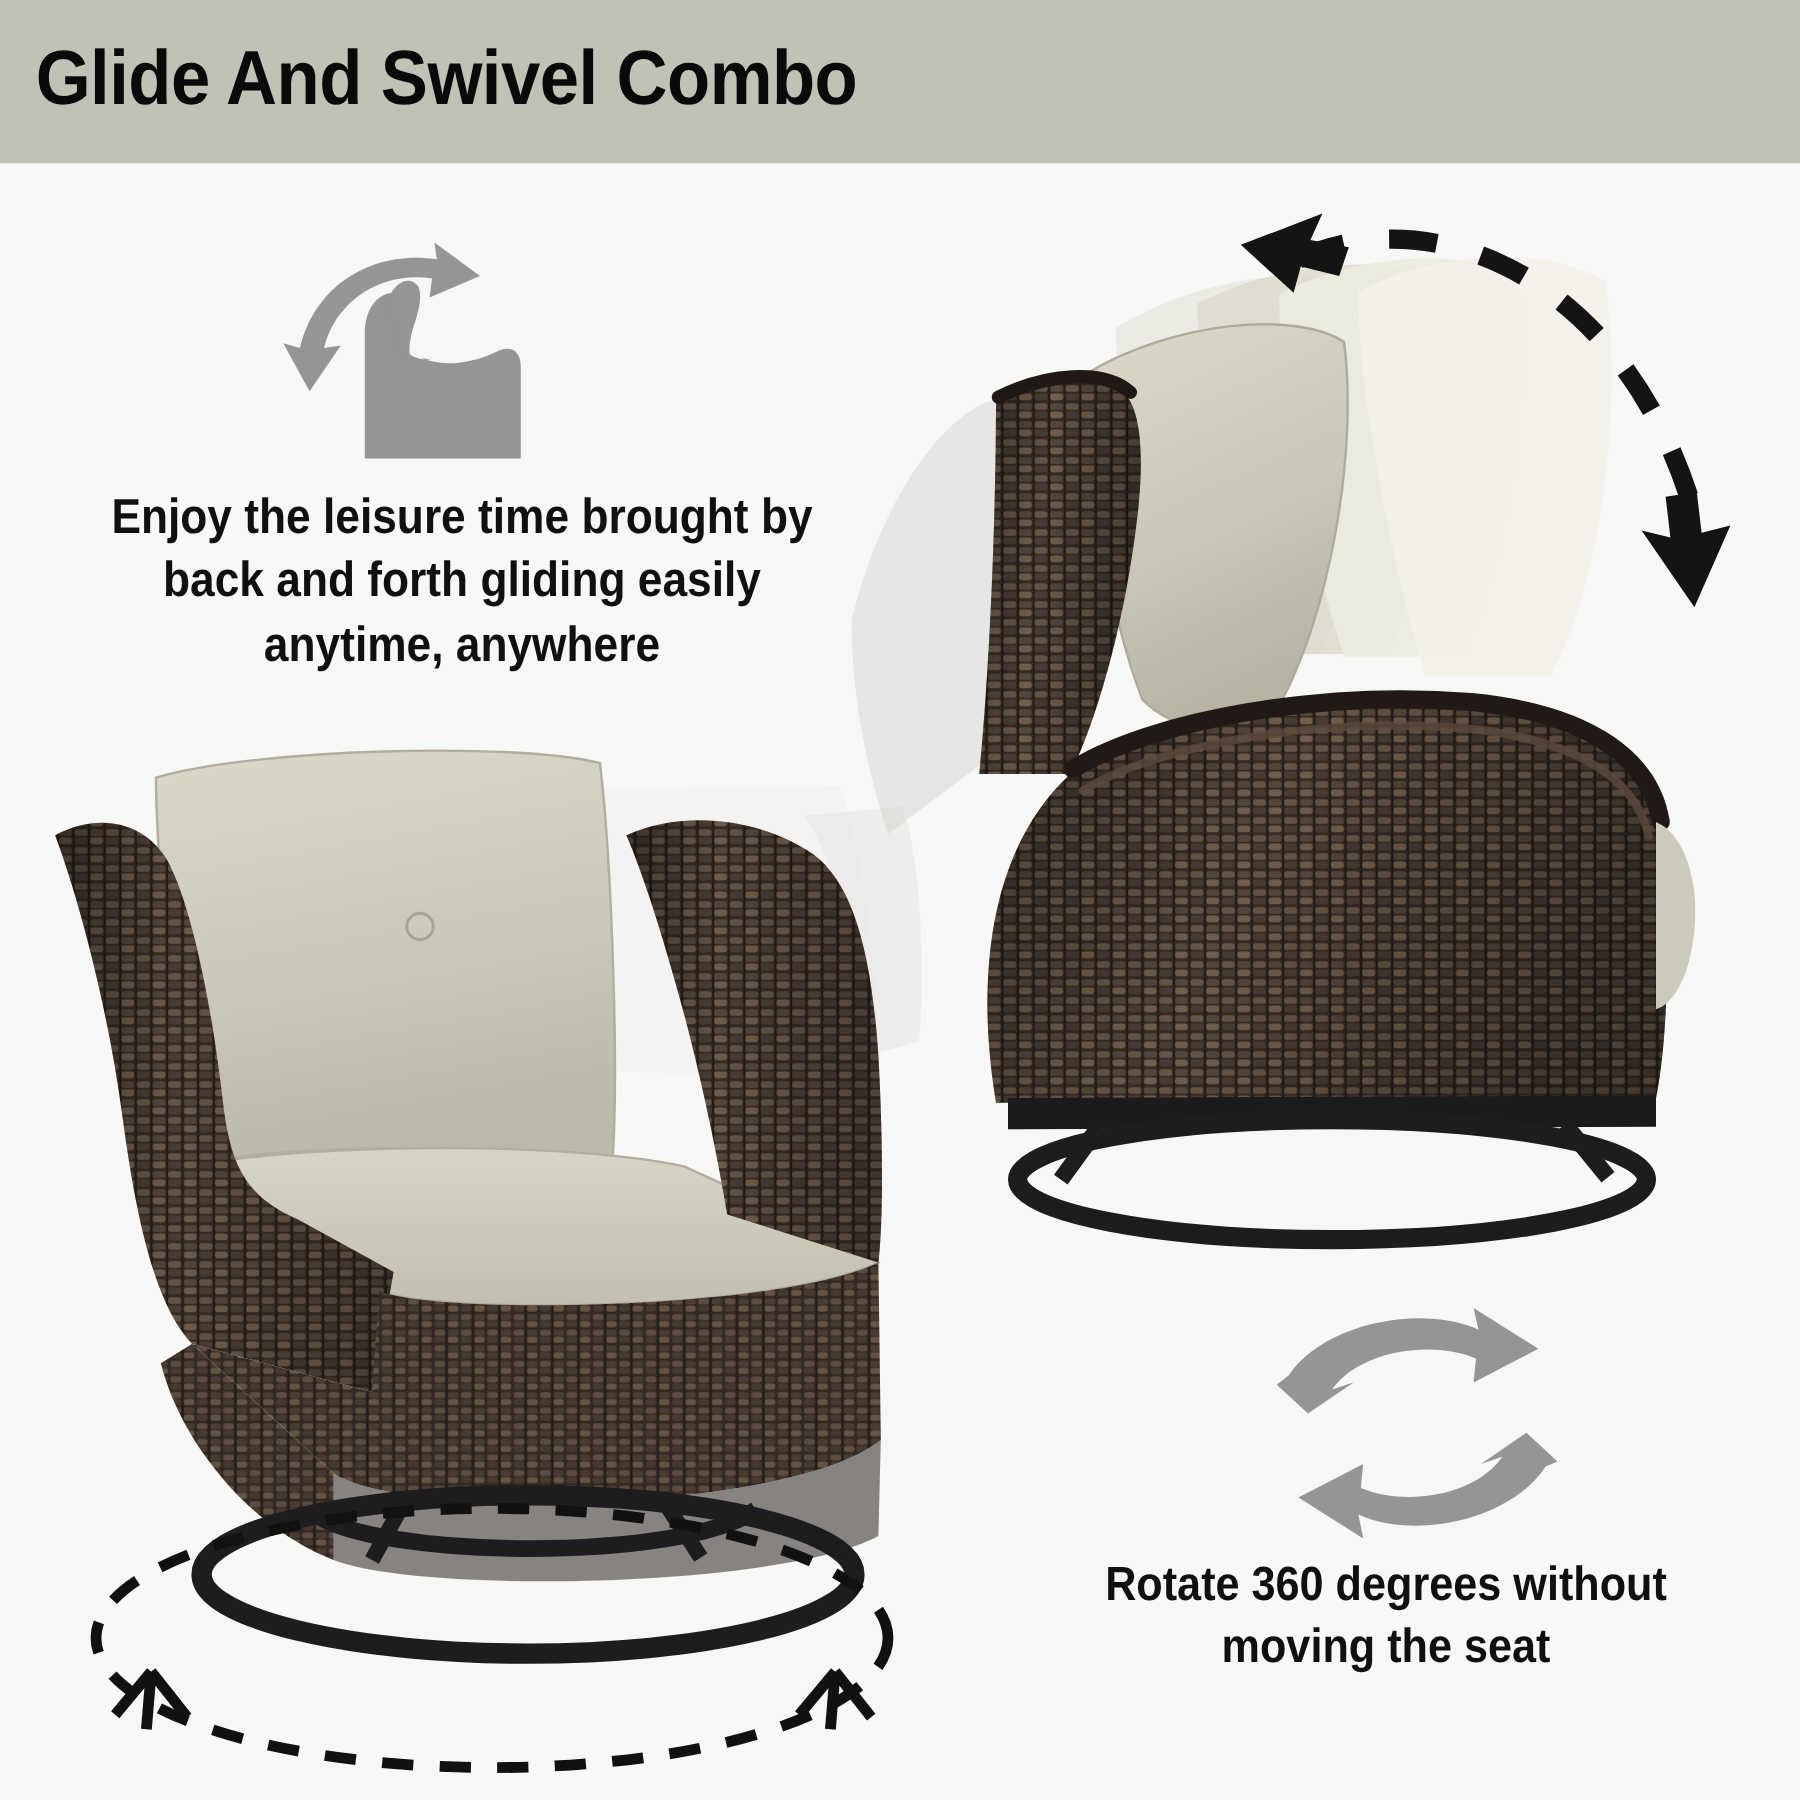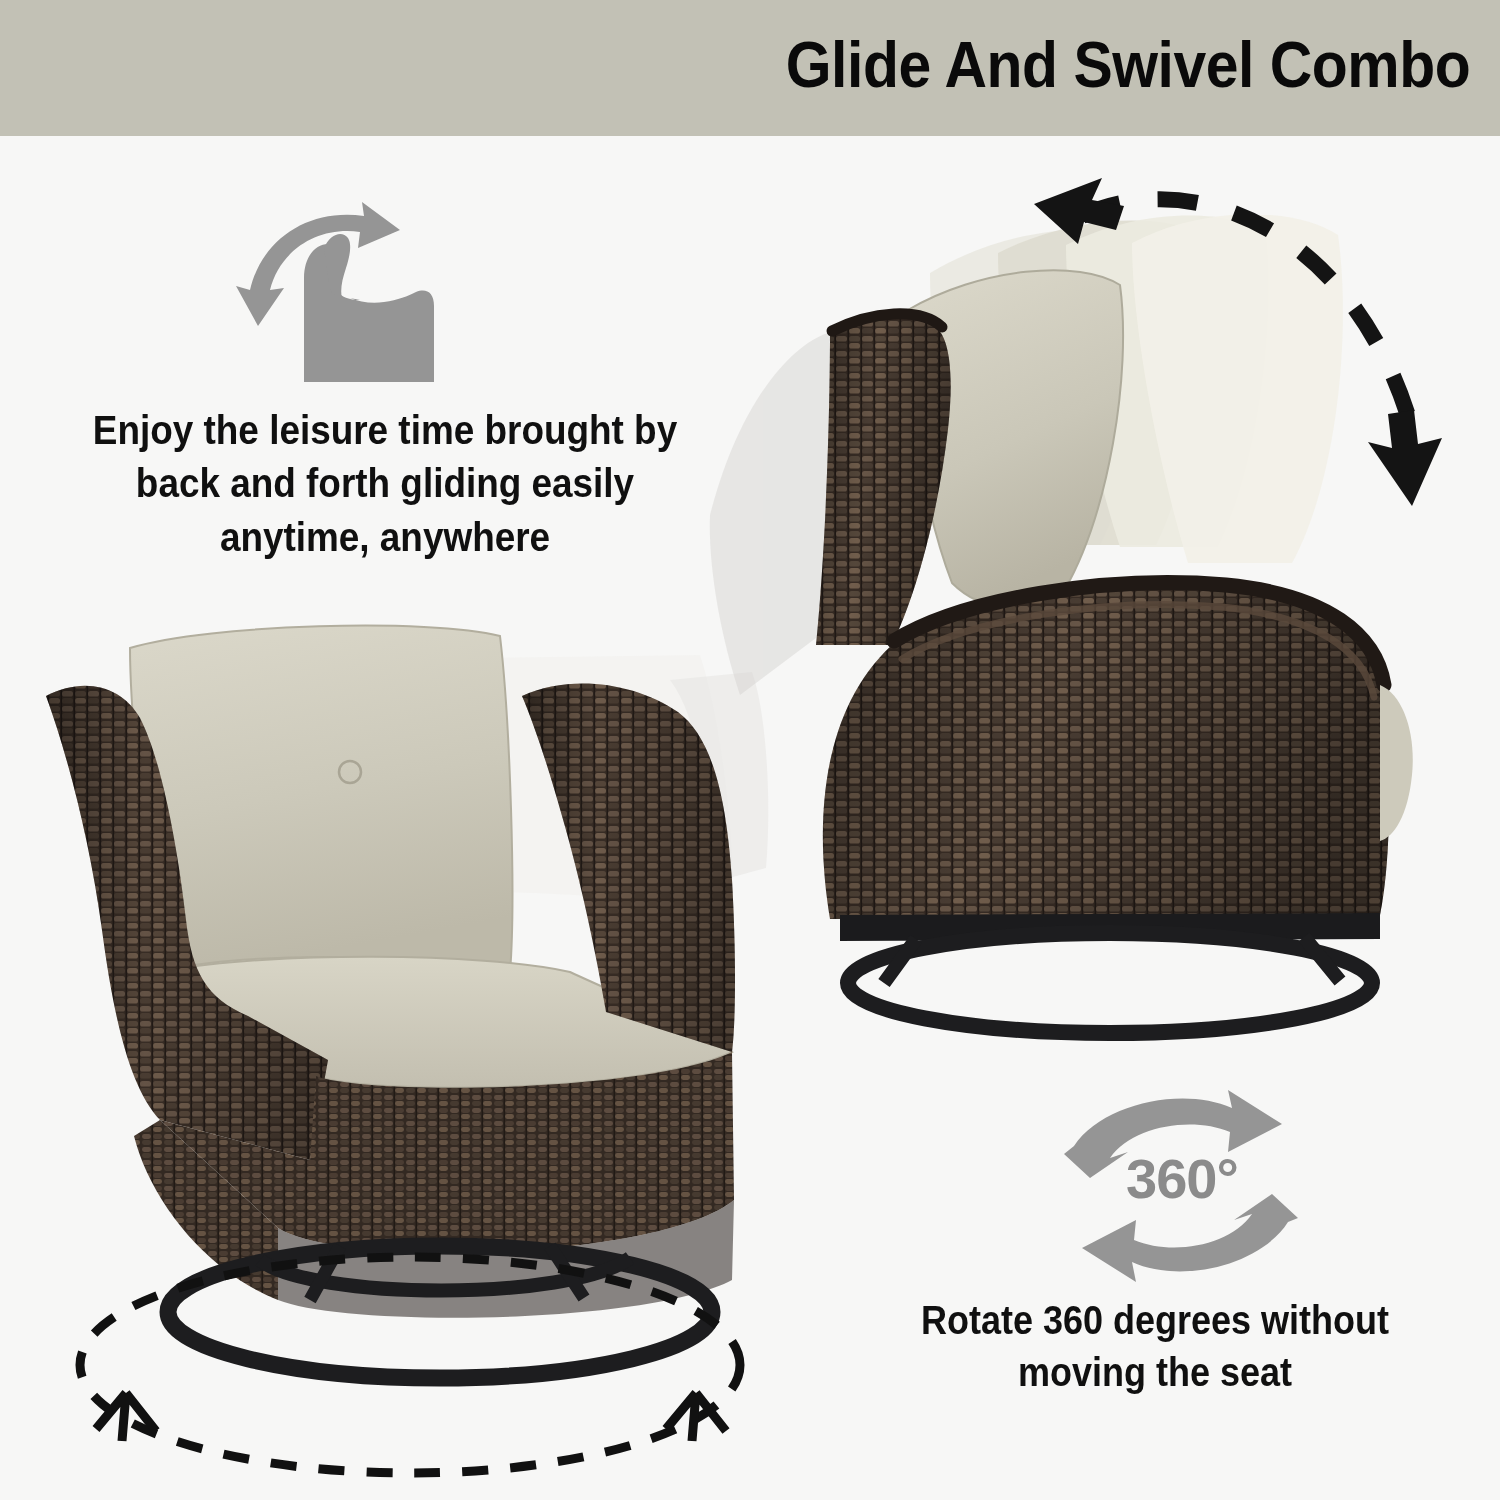--- a/index.html
+++ b/index.html
@@ -18,21 +18,21 @@
 
   
   .header-band {
     position: absolute;
     left: 0; top: 0;
     width: 1500px;
     height: 136px;
     background: #c2c1b5;
     display: flex;
     align-items: center;
-    justify-content: flex-end;
+    justify-content: flex-start;
   }
   .header-title {
     font-family: "Liberation Sans", sans-serif;
     font-weight: bold;
     font-size: 64px;
     letter-spacing: -0.5px;
     color: #0a0a0a;
     transform: scaleX(0.92);
     transform-origin: center;
     white-space: nowrap;
@@ -356,18 +356,17 @@
 
   <div class="icon-swivel">
     <svg class="chair-svg" viewBox="0 0 300 200">
 
       <path d="M42 56 C 70 14, 150 -4, 200 18 L 196 0 L 250 34 L 196 62 L 198 42
                C 160 26, 100 36, 78 68 L 96 62 L 58 88 L 32 64 Z" fill="#959595"></path>
 
       <path d="M256 132 C 228 176, 148 194, 100 172 L 104 192 L 50 158 L 104 130 L 102 150
                C 140 166, 198 156, 220 124 L 202 130 L 240 104 L 266 128 Z" fill="#959595"></path>
     </svg>
-    <div class="deg-text">360°</div>
   </div>
 
   <div class="caption caption-swivel">Rotate 360 degrees without moving the seat</div>
 
 </div>
 
 </body></html>

